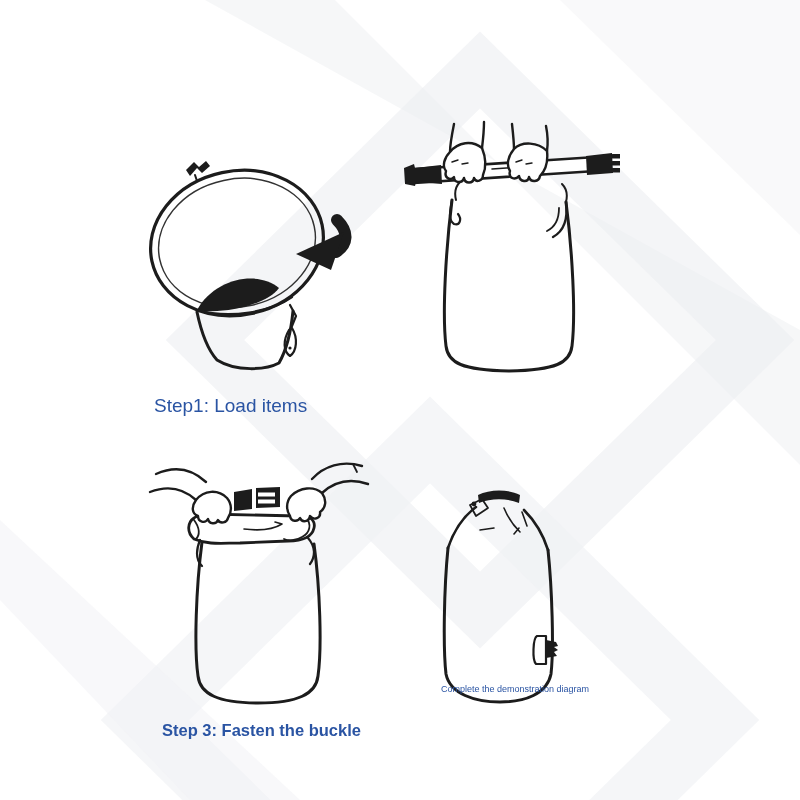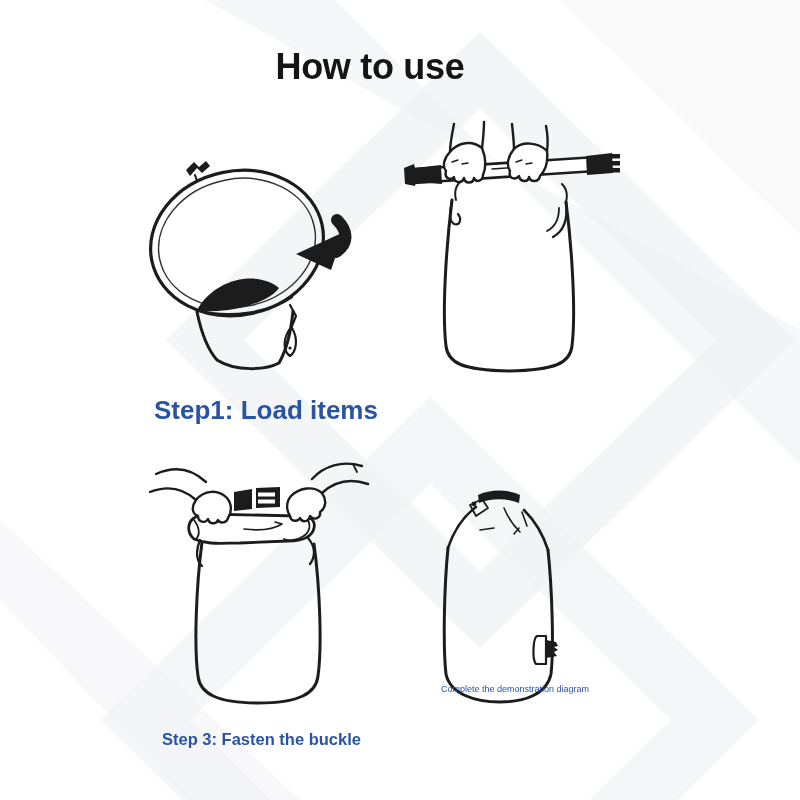--- a/index.html
+++ b/index.html
@@ -17,43 +17,42 @@
     font-family:"Liberation Sans", sans-serif;
   }
   .bg-pattern{position:absolute;left:0;top:0;width:800px;height:800px;}
   .page-title{
     position:absolute;left:0;top:46px;width:740px;text-align:center;
     font-size:36px;font-weight:600;letter-spacing:-0.3px;color:var(--title-color);
   }
   .panel{position:absolute;}
   .panel svg{display:block;width:100%;height:100%;}
   .step-label{position:absolute;color:var(--step-label-color);white-space:nowrap;}
-  .step-label.l1{left:154px;top:395px;font-size:26px;font-weight:700;}
+  .step-label.l1{left:154px;top:395px;font-size:19px;font-weight:400;}
   .step-label.l2{left:402px;top:399px;font-size:16.5px;font-weight:600;}
-  .step-label.l3{left:162px;top:721px;font-size:16.5px;font-weight:600;margin-top:9px;}
+  .step-label.l3{left:162px;top:721px;font-size:16.5px;font-weight:600;}
   .step-label.l4{left:441px;top:684px;font-size:9px;font-weight:500;}
   
   .ln{fill:none;stroke:var(--line-art-color);stroke-linecap:round;stroke-linejoin:round;}
   .fl{fill:var(--line-art-color);stroke:none;}
   .wh{fill:#ffffff;stroke:var(--line-art-color);stroke-linecap:round;stroke-linejoin:round;}
 </style>
 </head>
 <body>
 
 <div class="stage">
 
   <svg class="bg-pattern" viewBox="0 0 800 800" aria-hidden="true">
     <polygon points="205,0 335,0 800,465 800,330" fill="#eef0f3" opacity="0.55"></polygon>
     <polygon points="560,0 800,0 800,235" fill="#f3f4f6" opacity="0.5"></polygon>
     <polygon points="480,70 755,340 480,610 205,340" fill="none" stroke="#edeff2" stroke-width="55" opacity="0.6"></polygon>
     <polygon points="430,440 715,720 430,1000 145,720" fill="none" stroke="#eff1f4" stroke-width="62" opacity="0.65"></polygon>
     <polygon points="0,600 0,520 300,800 190,800" fill="#f1f2f5" opacity="0.5"></polygon>
   </svg>
 
-  <h1 class="page-title">How to use</h1>
 
   <div class="panel" style="left:140px;top:140px;width:230px;height:240px;">
     <svg viewBox="0 0 230 240">
       <g>
         <ellipse class="ln" cx="97" cy="103" rx="87" ry="72" stroke-width="3.2" transform="rotate(-12 97 103)"></ellipse>
         <ellipse class="ln" cx="97" cy="103" rx="79" ry="64" stroke-width="1.5" opacity="0.9" transform="rotate(-12 97 103)"></ellipse>
         <path class="fl" d="M57,170 C75,138 118,130 139,148 C128,164 84,175 57,170 Z"></path>
         <path class="ln" d="M57,170 C90,179 131,172 152,157" stroke-width="2.2"></path>
         <path class="ln" d="M57,172 C62,196 68,210 77,220 C96,232 126,230 139,223 C147,209 151,192 153,171" stroke-width="3"></path>
         <path class="ln" d="M150,165 L156,176 L152,186" stroke-width="2.2"></path>

